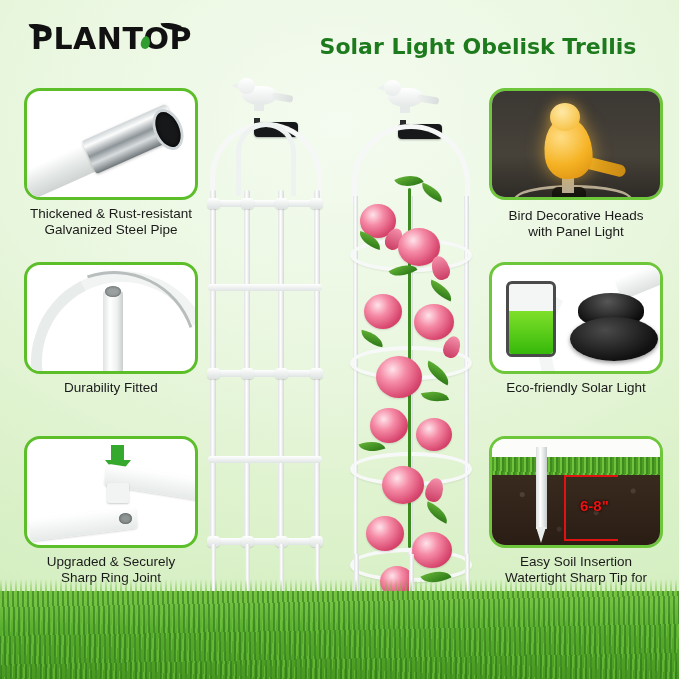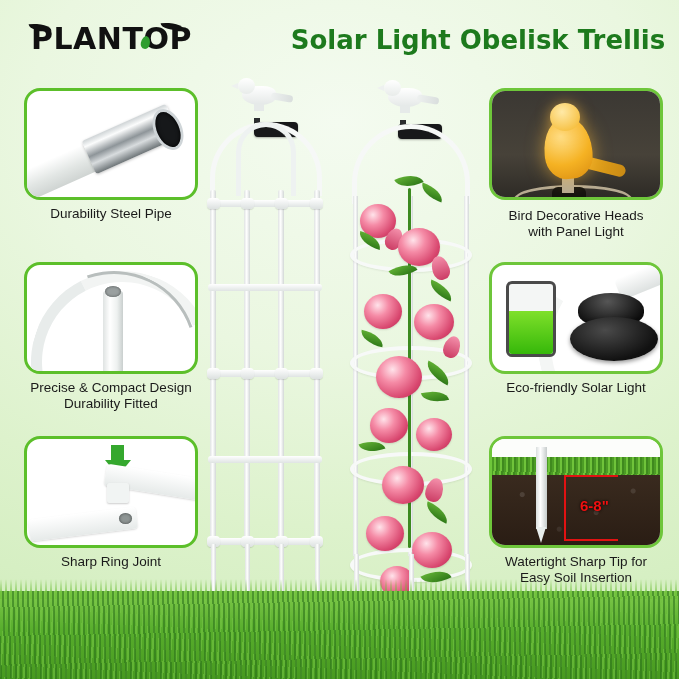--- a/index.html
+++ b/index.html
@@ -19,23 +19,23 @@
   }
   .logo-leaf{position:absolute;width:22px;height:9px;background:#111;
     border-radius:0 100% 0 100%/0 100% 0 100%;}
   .logo-leaf.l1{left:4px;top:3px;transform:rotate(-6deg);}
   .logo-leaf.l2{left:136px;top:2px;transform:rotate(-6deg);}
   .logo-drop{position:absolute;left:116px;top:16px;width:9px;height:13px;
     background:#2f9e2f;border-radius:50% 50% 50% 50%/60% 60% 40% 40%;
     transform:rotate(12deg);}
 
   .title{
-    position:absolute;left:288px;top:20px;width:380px;height:40px;
+    position:absolute;left:288px;top:27px;width:380px;height:40px;
     font-family:"DejaVu Sans",sans-serif;
-    font-weight:bold;font-size:26px;color:#1d7a1d;line-height:40px;
+    font-weight:bold;font-size:22px;color:#1d7a1d;line-height:40px;
     text-align:center;white-space:nowrap;
   }
 
   
   .card{
     position:absolute;width:174px;height:112px;
     border:3px solid #5cbf2a;border-radius:16px;
     background:#fff;overflow:hidden;box-sizing:border-box;
   }
   .card.right{border-color:#6ec63a;}
@@ -229,48 +229,49 @@
 <div class="title">Solar Light Obelisk Trellis</div>
 
 <div class="card L1">
   <div class="card-art">
     <span class="pipe-white"></span>
     <span class="pipe-steel"></span>
     <span class="pipe-mouth"></span>
   </div>
 </div>
 <div class="caption L1C">
-  <span>Durability Steel Pipe</span>
+  <span>Thickened &amp; Rust-resistant</span>
+  <span>Galvanized Steel Pipe</span>
 </div>
 
 <div class="card L2">
   <div class="card-art">
     <span class="arc-big"></span>
     <span class="arc-sh"></span>
     <span class="tube-v"></span>
   </div>
 </div>
 <div class="caption L2C">
-  <span>Precise &amp; Compact Design</span>
   <span>Durability Fitted</span>
 </div>
 
 <div class="card L3">
   <div class="card-art">
     <span class="arrow-dn">
       <span class="shaft"></span>
         <span class="head"></span>
     </span>
     <span class="rj-top"></span>
     <span class="rj-tab"></span>
     <span class="rj-bot"></span>
     <span class="rj-hole"></span>
   </div>
 </div>
 <div class="caption L3C">
+  <span>Upgraded &amp; Securely</span>
   <span>Sharp Ring Joint</span>
 </div>
 
 <div class="card right R1">
   <div class="card-art">
     <span class="night"></span>
     <span class="perch-ring"></span>
     <span class="perch-pod"></span>
     <span class="bird-perch"></span>
     <span class="bird-lit-tail"></span>
@@ -305,22 +306,22 @@
     <span class="grass-band"></span>
     <span class="spike"></span>
     <span class="spike-tip"></span>
     <span class="msr-v"></span>
       <span class="msr-t"></span>
       <span class="msr-b"></span>
     <span class="msr-label">6-8"</span>
   </div>
 </div>
 <div class="caption R3C">
+  <span>Easy Soil Insertion</span>
   <span>Watertight Sharp Tip for</span>
-  <span>Easy Soil Insertion</span>
 </div>
 
 <div class="prod-a">
   <span class="bird-w" style="left:38px;top:0;">
     <span class="bw-body"></span>
       <span class="bw-head"></span>
     <span class="bw-beak"></span>
       <span class="bw-tail"></span>
       <span class="bw-legs"></span>
   </span>

